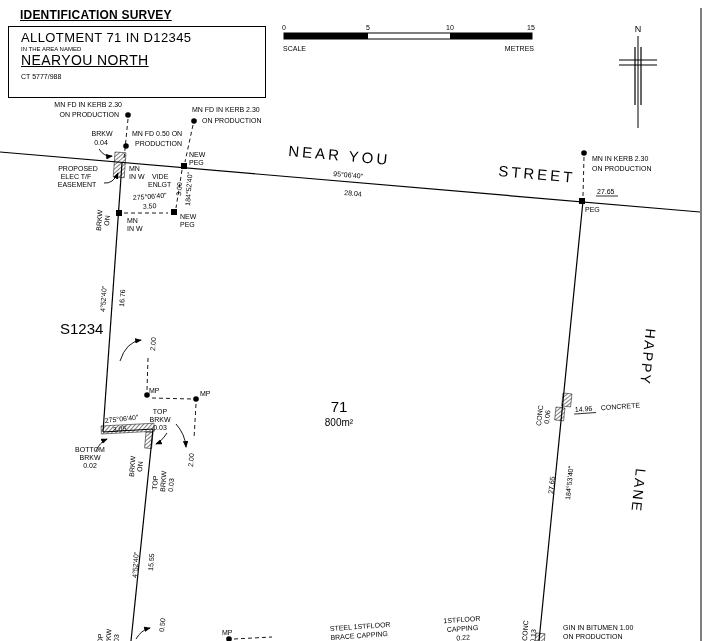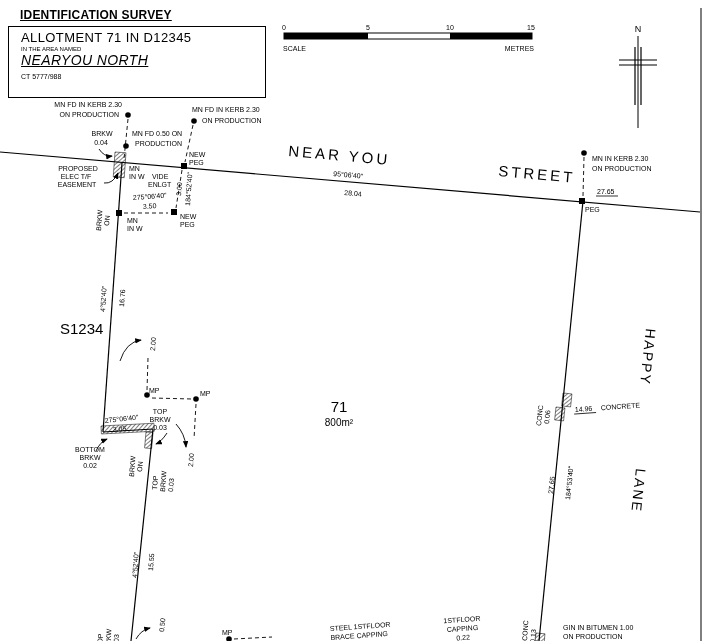--- a/index.html
+++ b/index.html
@@ -5,21 +5,21 @@
   html,body{margin:0;padding:0;background:#ffffff;}
   #page{position:relative;width:706px;height:641px;background:#ffffff;overflow:hidden;
         font-family:"Liberation Sans",sans-serif;color:#000;}
   svg{position:absolute;left:0;top:0;}
   svg text{fill:#000;font-family:"Liberation Sans",sans-serif;}
   .hdr{position:absolute;left:8px;top:8px;z-index:2;}
   .hdr-title{margin-left:12px;font-size:12px;font-weight:bold;text-decoration:underline;letter-spacing:.2px;}
   .hdr-box{margin-top:4px;border:1px solid #000;width:258px;height:72px;padding:4px 0 0 12px;box-sizing:border-box;}
   .l1,.l2{font-size:13px;letter-spacing:.4px;line-height:13px;}
   .l3{font-size:6px;margin-top:2px;}
-  .l4{font-size:14px;text-decoration:underline;letter-spacing:.4px;line-height:16px;font-style:italic;}
+  .l4{font-size:14px;text-decoration:underline;letter-spacing:.4px;line-height:16px;}
   .l5{font-size:7px;margin-top:5px;}
   .t7{font-size:7px;}
   .t15{font-size:15px;}
 </style>
 </head>
 <body>
 
 <div id="page">
 
   <div class="hdr">

